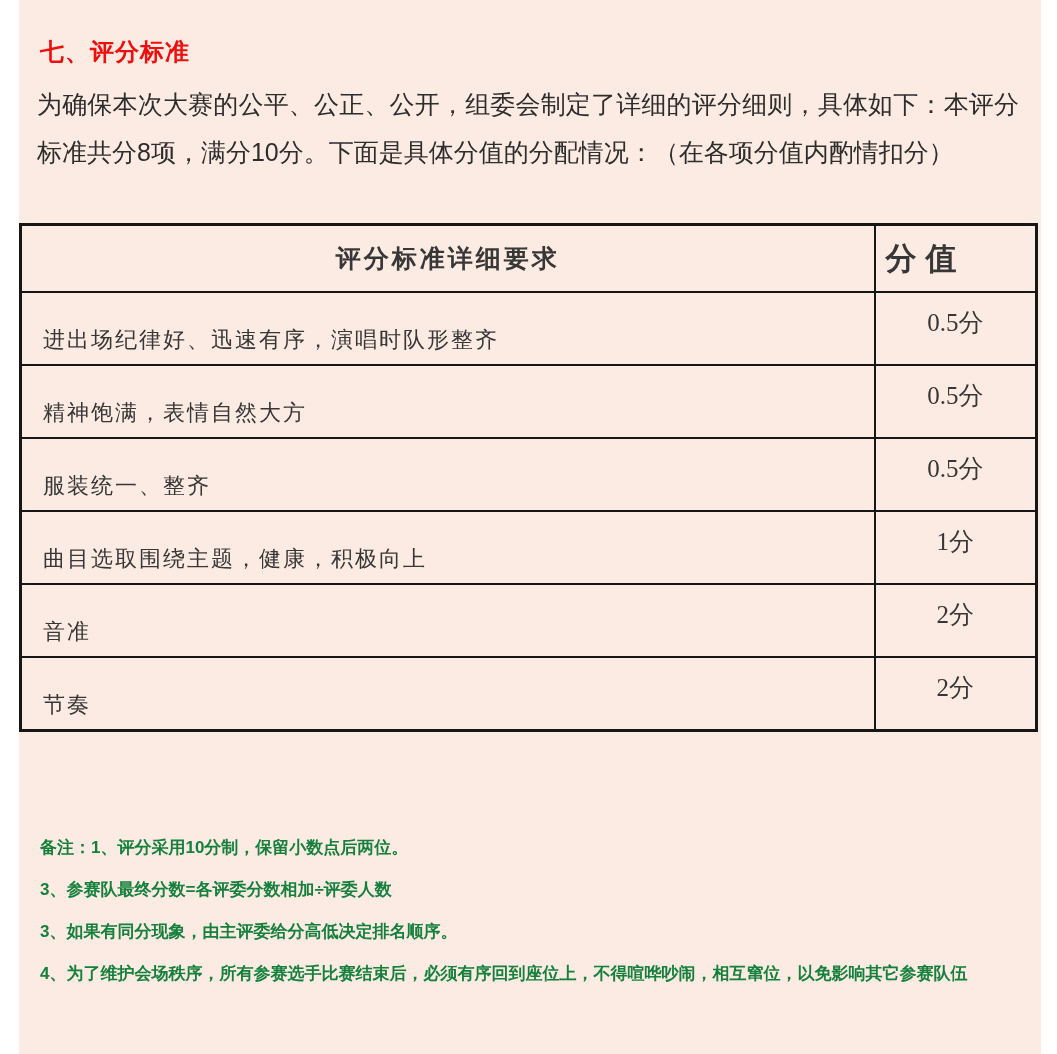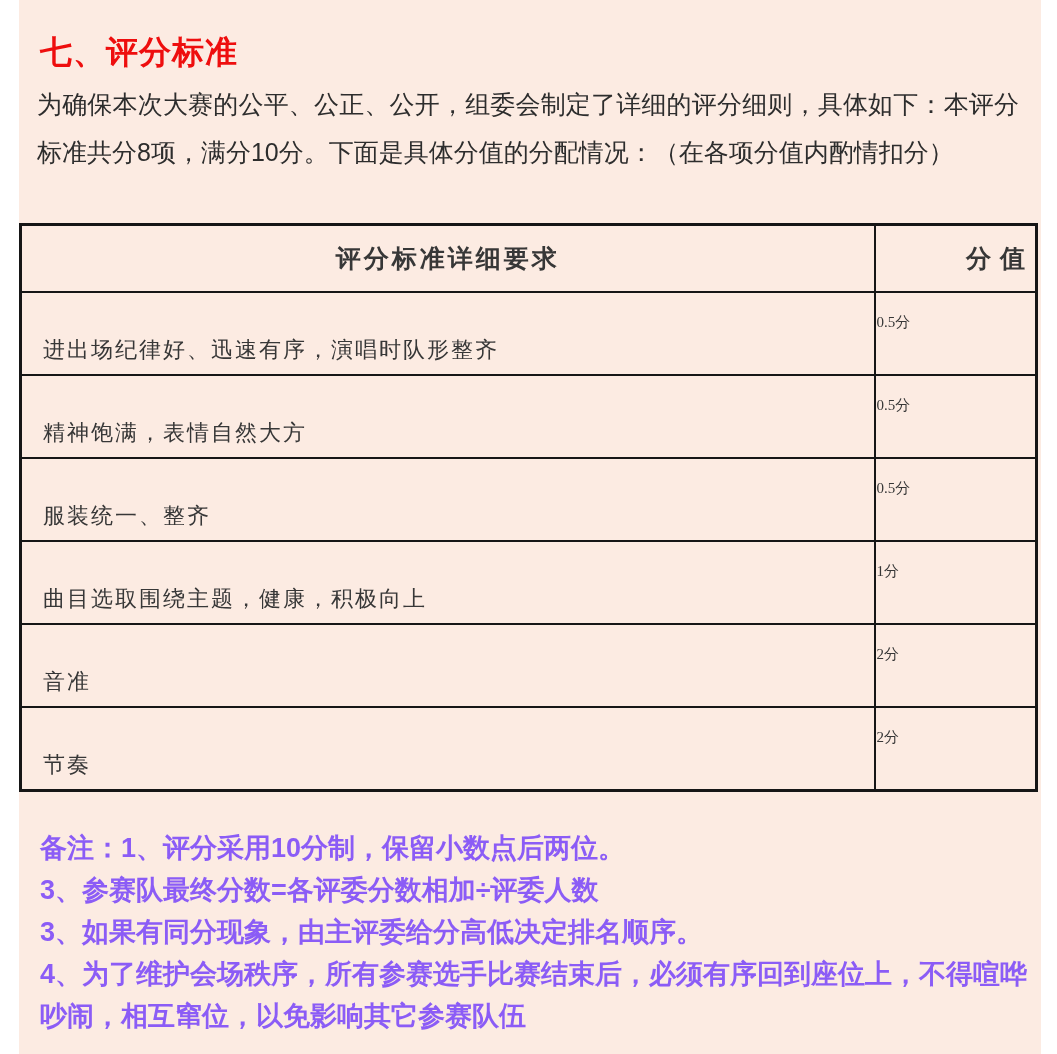--- a/index.html
+++ b/index.html
@@ -22,21 +22,21 @@
     left: 19px;
     top: 0;
     width: 1022px;
     height: 1054px;
     background: #fcebe2;
   }
   .title {
     position: absolute;
     left: 21px;
     top: 36px;
-    font-size: 32px;
+    font-size: 24px;
     line-height: 32px;
     font-weight: bold;
     letter-spacing: 1px;
     color: #ee0e0e;
     font-family: "Liberation Sans", sans-serif;
   }
   .intro {
     position: absolute;
     left: 18px;
     top: 80px;
@@ -65,50 +65,51 @@
   th.req-header {
     height: 63px;
     font-size: 25px;
     font-weight: 700;
     letter-spacing: 3px;
     text-align: center;
     vertical-align: middle;
   }
   th.score-header {
     height: 63px;
-    font-size: 25px;
+    font-size: 31px;
     font-weight: 600;
     letter-spacing: 9px;
     text-indent: 9px;
-    text-align: right;
+    text-align: left;
     vertical-align: middle;
   }
   td.req {
     height: 56px;
     font-size: 22px;
     letter-spacing: 2px;
     vertical-align: bottom;
     padding: 0 10px 9px 21px;
     margin-left: 11px;
   }
   td.score {
     height: 56px;
-    font-size: 15px;
+    font-size: 25px;
+    text-align: center;
     vertical-align: middle;
-    padding-bottom: 24px;
+    padding-bottom: 14px;
   }
   .notes {
     position: absolute;
     left: 21px;
     top: 827px;
     width: 988px;
-    font-size: 27px;
+    font-size: 17px;
     font-weight: bold;
     line-height: 42px;
-    color: #8b5cf6;
+    color: #15803d;
     font-family: "Liberation Sans", sans-serif;
   }
   .notes p { margin: 0; }
 </style>
 </head>
 <body>
 
 <div class="page">
   <div class="panel">
 

